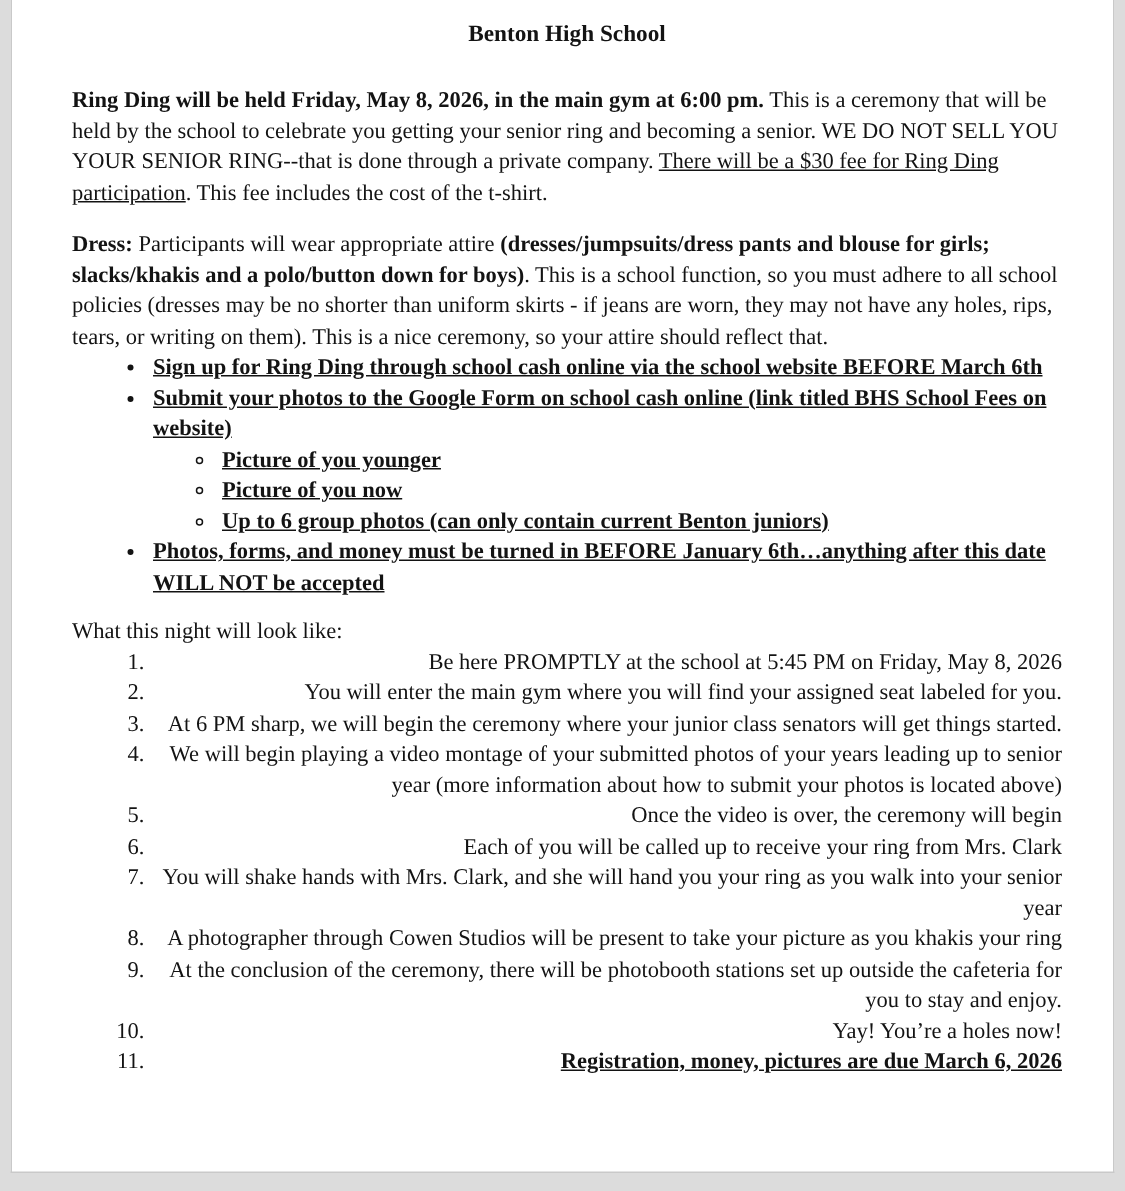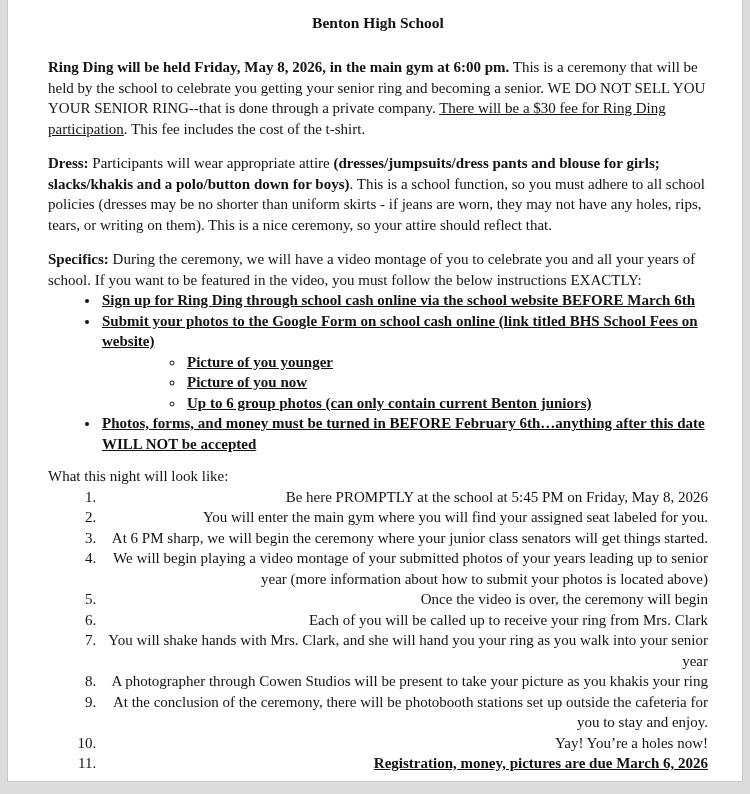--- a/index.html
+++ b/index.html
@@ -43,21 +43,21 @@
     margin: 0;
     padding-left: 52px;
     list-style: disc;
   }
   .bullets > li { padding-left: 2px; }
   .sub-bullets {
     margin: 0;
     padding-left: 44px;
     list-style: circle;
   }
-  .sub-bullets > li { padding-left: 2px; margin-left: 39px; }
+  .sub-bullets > li { padding-left: 2px; }
   .bu { font-weight: bold; text-decoration: underline; }
   .night-heading { margin: 12px 0 0 0; }
   .night-list {
     margin: 0;
     padding-left: 52px;
     list-style: decimal;
     text-align: right;
   }
   .night-list > li { padding-left: 2px; }
 </style>
@@ -68,32 +68,31 @@
   <div class="page">
 
     <header class="doc-title">
       <div>Benton High School</div>
     </header>
 
     <p class="para first"><strong>Ring Ding will be held Friday, May 8, 2026, in the main gym at 6:00 pm.</strong><span> This is a ceremony that will be held by the school to celebrate you getting your senior ring and becoming a senior. WE DO NOT SELL YOU YOUR SENIOR RING--that is done through a private company. </span><span class="u">There will be a $30 fee for Ring Ding participation</span><span>. This fee includes the cost of the t-shirt.</span></p>
 
     <p class="para"><strong>Dress:</strong><span> Participants will wear appropriate attire </span><strong>(dresses/jumpsuits/dress pants and blouse for girls; slacks/khakis and a polo/button down for boys)</strong><span>. This is a school function, so you must adhere to all school policies (dresses may be no shorter than uniform skirts - if jeans are worn, they may not have any holes, rips, tears, or writing on them). This is a nice ceremony, so your attire should reflect that.</span></p>
 
-    <p class="para"><strong>Specifics:</strong><span> During the ceremony, we will have a video montage of you to celebrate you and all your years of school. If you want to be featured in the video, you must follow the below instructions EXACTLY:</span></p>
 
     <ul class="bullets">
       <li><span class="bu">Sign up for Ring Ding through school cash online via the school website BEFORE March 6th</span></li>
       <li><span class="bu">Submit your photos to the Google Form on school cash online (link titled BHS School Fees on website)</span>
         <ul class="sub-bullets">
           <li><span class="bu">Picture of you younger</span></li>
           <li><span class="bu">Picture of you now</span></li>
           <li><span class="bu">Up to 6 group photos (can only contain current Benton juniors)</span></li>
         </ul>
       </li>
-      <li><span class="bu">Photos, forms, and money must be turned in BEFORE February 6th…anything after this date WILL NOT be accepted</span></li>
+      <li><span class="bu">Photos, forms, and money must be turned in BEFORE January 6th…anything after this date WILL NOT be accepted</span></li>
     </ul>
 
     <p class="night-heading">What this night will look like:</p>
 
     <ol class="night-list">
       <li><span>Be here PROMPTLY at the school at 5:45 PM on Friday, May 8, 2026</span></li>
       <li><span>You will enter the main gym where you will find your assigned seat labeled for you.</span></li>
       <li><span>At 6 PM sharp, we will begin the ceremony where your junior class senators will get things started.</span></li>
       <li><span>We will begin playing a video montage of your submitted photos of your years leading up to senior year (more information about how to submit your photos is located above)</span></li>
       <li><span>Once the video is over, the ceremony will begin</span></li>

